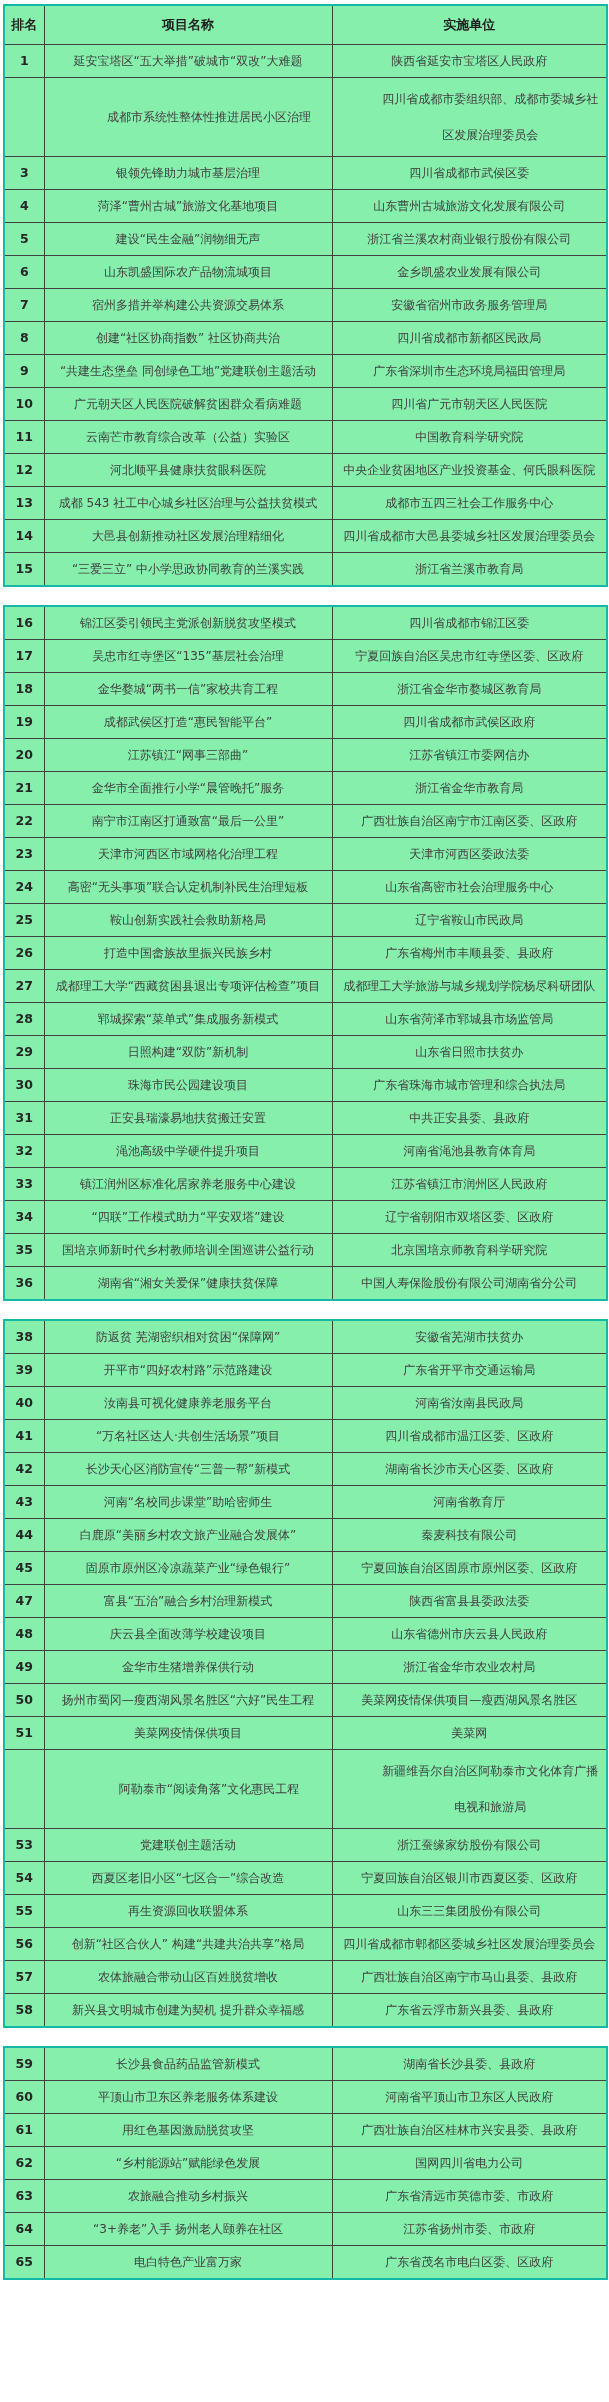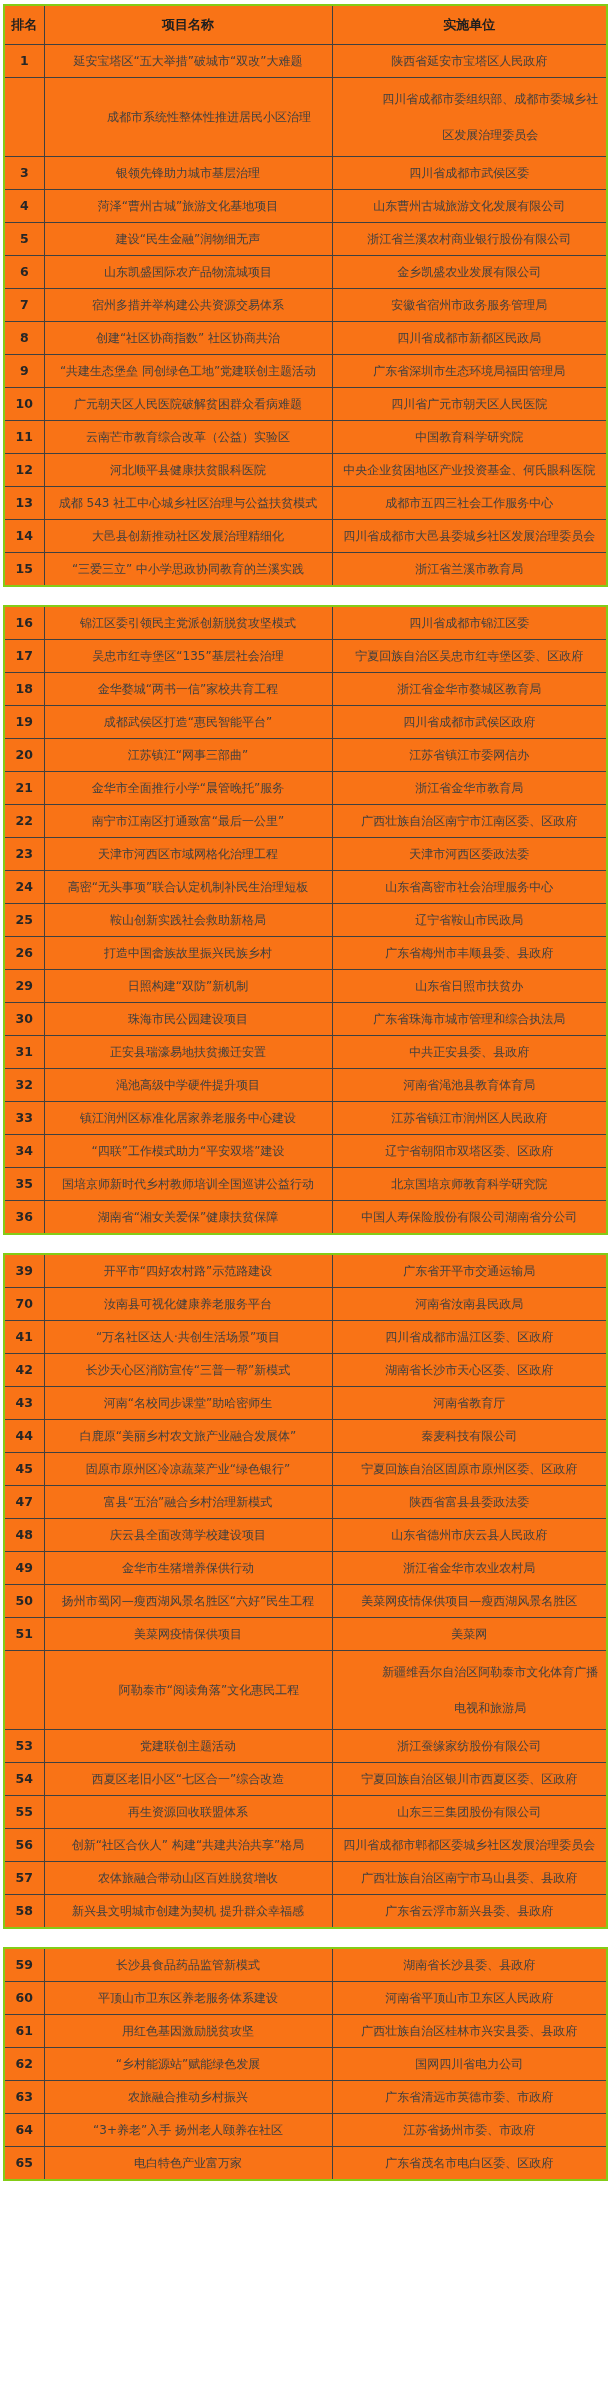--- a/index.html
+++ b/index.html
@@ -11,22 +11,22 @@
   .page {
     width: 609px;
     box-sizing: border-box;
     padding: 4px 3px 4px 3px;
   }
   table.rank-table {
     border-collapse: collapse;
     table-layout: fixed;
     width: 603px;
     margin: 0 0 18px 0;
-    border: 2px solid #84cc16;
-    background: #f97316;
+    border: 2px solid #14b8a6;
+    background: #86efac;
   }
   table.rank-table:last-child { margin-bottom: 0; margin-top: 17px; }
   col.c-rank    { width: 40px; }
   col.c-project { width: 288px; }
   col.c-unit    { width: 275px; }
   th, td {
     border: 1px solid #404040;
     text-align: center;
     vertical-align: middle;
     padding: 2px 6px;
@@ -205,20 +205,30 @@
           <td class="rank">25</td>
           <td>鞍山创新实践社会救助新格局</td>
           <td>辽宁省鞍山市民政局</td>
         </tr>
         <tr>
           <td class="rank">26</td>
           <td>打造中国畲族故里振兴民族乡村</td>
           <td>广东省梅州市丰顺县委、县政府</td>
         </tr>
         <tr>
+          <td class="rank">27</td>
+          <td>成都理工大学“西藏贫困县退出专项评估检查”项目</td>
+          <td>成都理工大学旅游与城乡规划学院杨尽科研团队</td>
+        </tr>
+        <tr>
+          <td class="rank">28</td>
+          <td>郓城探索“菜单式”集成服务新模式</td>
+          <td>山东省菏泽市郓城县市场监管局</td>
+        </tr>
+        <tr>
           <td class="rank">29</td>
           <td>日照构建“双防”新机制</td>
           <td>山东省日照市扶贫办</td>
         </tr>
         <tr>
           <td class="rank">30</td>
           <td>珠海市民公园建设项目</td>
           <td>广东省珠海市城市管理和综合执法局</td>
         </tr>
         <tr>
@@ -255,26 +265,31 @@
   </table>
 
   <table class="rank-table">
     <colgroup>
       <col class="c-rank">
         <col class="c-project">
         <col class="c-unit">
     </colgroup>
     <tbody>
         <tr>
+          <td class="rank">38</td>
+          <td>防返贫 芜湖密织相对贫困“保障网”</td>
+          <td>安徽省芜湖市扶贫办</td>
+        </tr>
+        <tr>
           <td class="rank">39</td>
           <td>开平市“四好农村路”示范路建设</td>
           <td>广东省开平市交通运输局</td>
         </tr>
         <tr>
-          <td class="rank">70</td>
+          <td class="rank">40</td>
           <td>汝南县可视化健康养老服务平台</td>
           <td>河南省汝南县民政局</td>
         </tr>
         <tr>
           <td class="rank">41</td>
           <td>“万名社区达人·共创生活场景”项目</td>
           <td>四川省成都市温江区委、区政府</td>
         </tr>
         <tr>
           <td class="rank">42</td>

